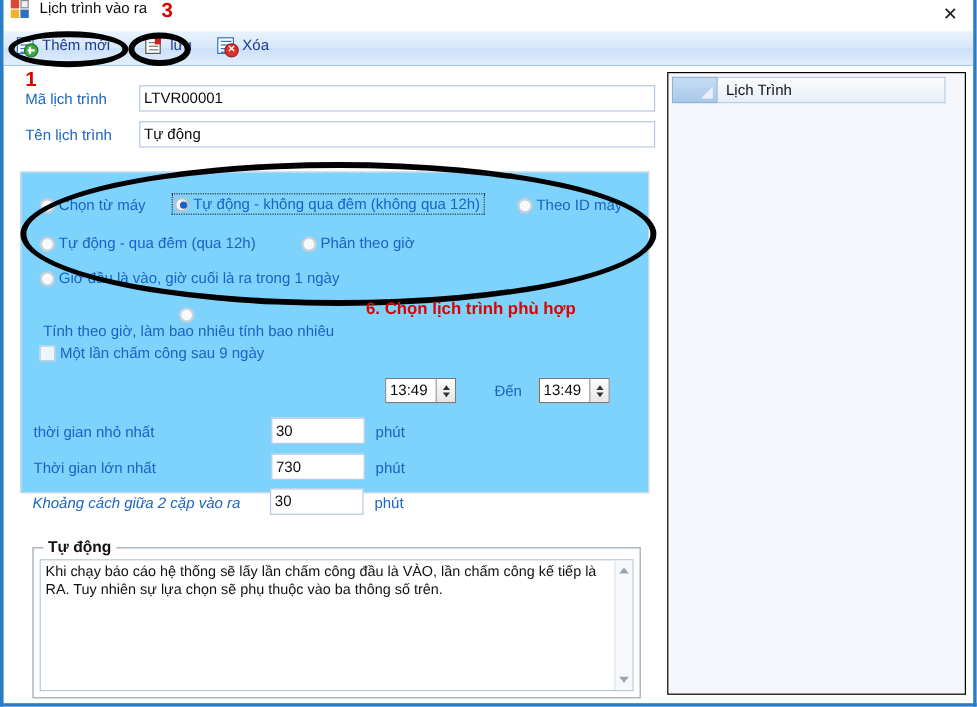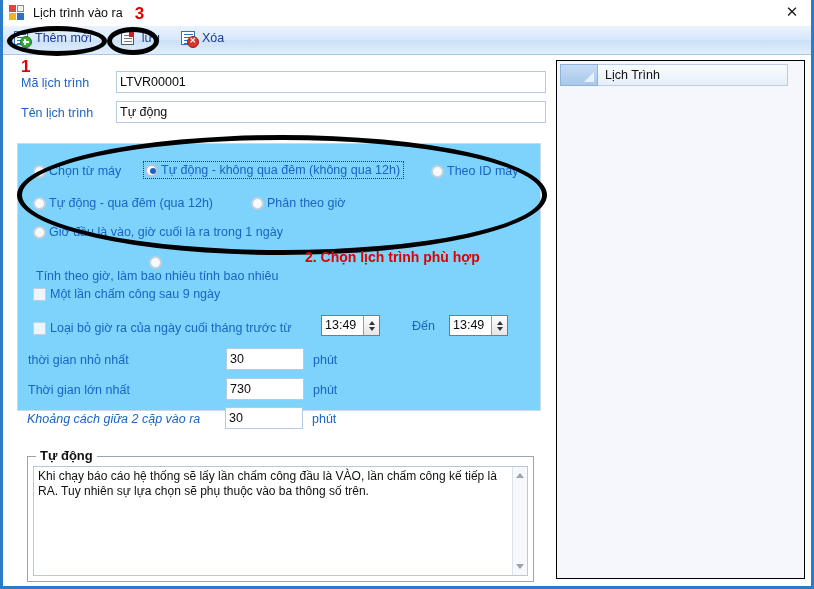--- a/index.html
+++ b/index.html
@@ -25,21 +25,21 @@
   }
 
   
   #titlebar {
     position: absolute;
     left: 0; top: 0;
     width: 808px;
     height: 26px;
     background: #ffffff;
     display: flex;
-    align-items: center;
+    align-items: flex-start;
   }
   #title-icon {
     width: 16px; height: 16px;
     margin-left: 6px;
     position: relative;
     flex: 0 0 auto;
   }
   #title-icon .tl { position:absolute; left:0; top:0; width:7px; height:7px; background:#d94a32; }
   #title-icon .tr { position:absolute; left:8px; top:0; width:7px; height:7px; background:#f0f0f0; border:1px solid #8a8a8a; box-sizing:border-box;}
   #title-icon .bl { position:absolute; left:0; top:8px; width:7px; height:7px; background:#f0b429; }
@@ -482,24 +482,20 @@
       <div class="radio-opt" style="left:15px; top:112px;flex-direction:column;">
         <span class="radio-dot"></span>
         <span class="radio-label">Tính theo giờ, làm bao nhiêu tính bao nhiêu</span>
       </div>
 
       <div class="check-opt" style="left:15px; top:143px;">
         <span class="check-box"></span>
         <span class="check-label">Một lần chấm công sau 9 ngày</span>
       </div>
 
-      <div class="check-opt" style="left:15px; top:177px;">
-        <span class="check-box"></span>
-        <span class="check-label">Loại bỏ giờ ra của ngày cuối tháng trước từ</span>
-      </div>
 
       <div class="spinner" style="left:303px; top:171px;">
         <span class="val">13:49</span>
         <span class="arrows">
           <span class="up"></span>
           <span class="dn"></span>
         </span>
       </div>
 
       <div class="unit-label" style="left:394px; top:175px;">Đến</div>
@@ -544,15 +540,15 @@
       <div id="grid-col-head">Lịch Trình</div>
     </div>
     <div id="grid-body"></div>
   </div>
 
   <div class="annot-oval" style="left:4px; top:26px; width:100px; height:30px;"></div>
   <div class="annot-oval" style="left:104px; top:27px; width:52px; height:28px;"></div>
   <div class="annot-oval" style="left:14px; top:135px; width:530px; height:120px;"></div>
 
   <div class="annot-num" style="left:18px; top:58px;">1</div>
-  <div id="annot-step2">2. Chọn lịch trình phù hợp</div>
+  <div id="annot-step2">6. Chọn lịch trình phù hợp</div>
 
 </div>
 
 </body></html>

